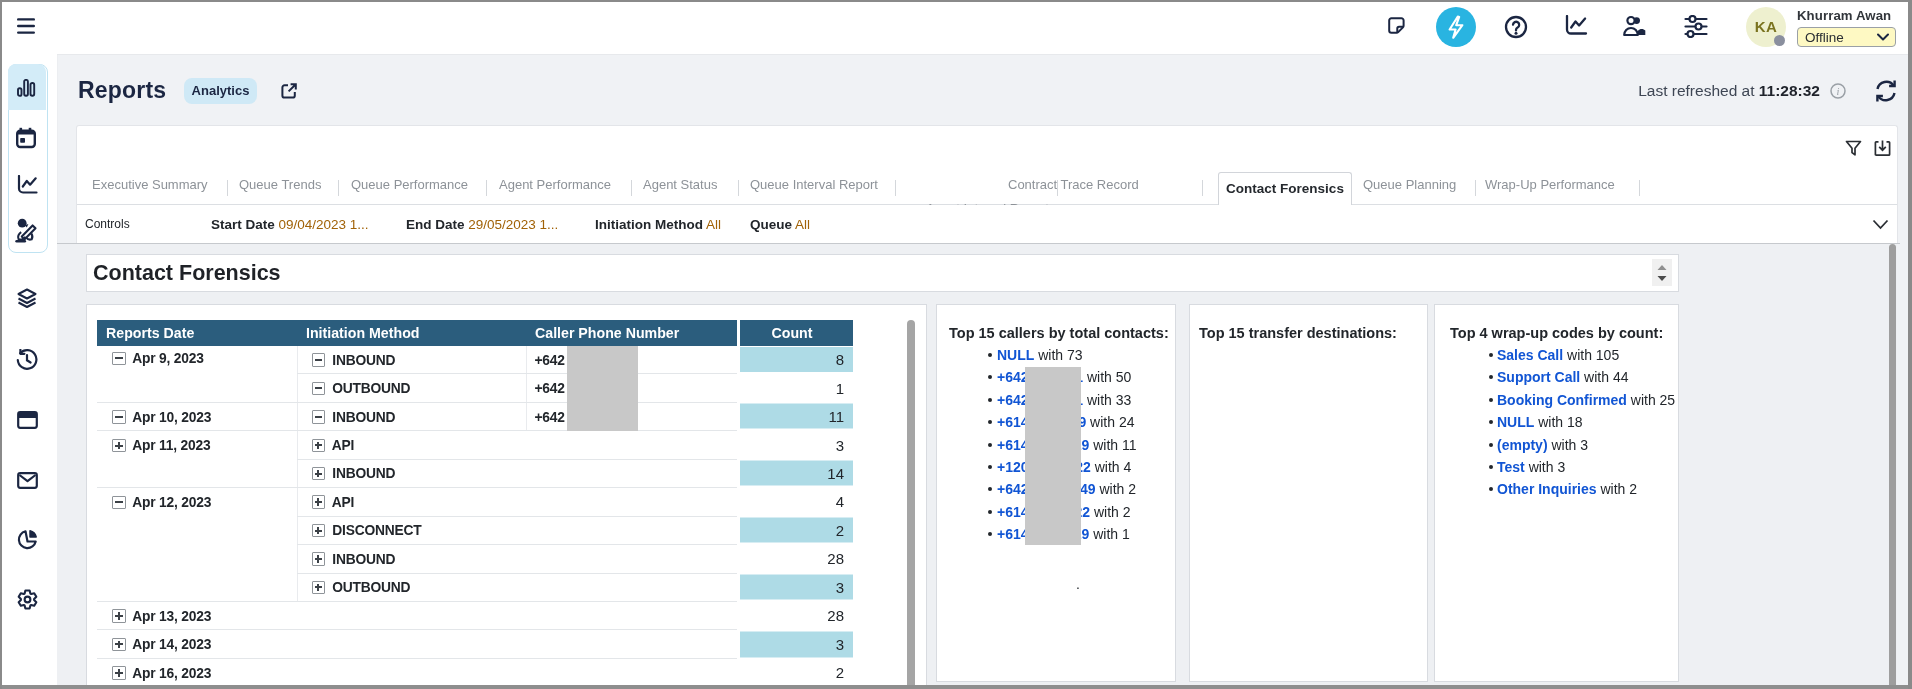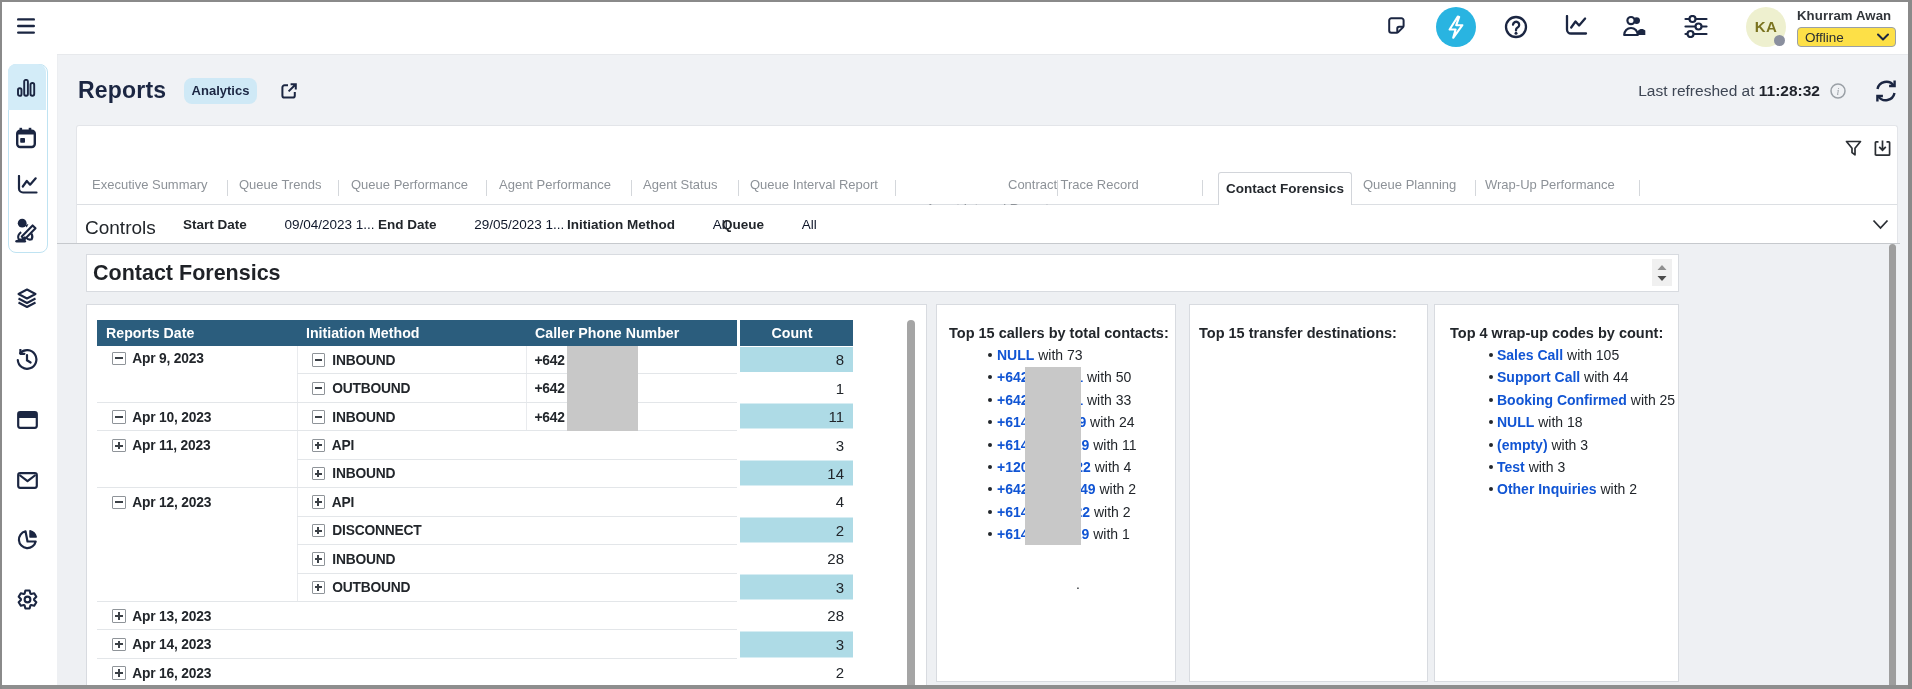--- a/index.html
+++ b/index.html
@@ -25,22 +25,22 @@
 #card{left:76px;top:125px;width:1822px;height:119px;background:#fff;border:1px solid #e3e5e9;border-bottom:0;border-radius:3px 3px 0 0;box-sizing:border-box;}
 
 .tab{position:absolute;top:177px;font-size:13px;color:#8d9298;white-space:nowrap;}
 .tabsep{position:absolute;top:180px;width:1px;height:16px;background:#d4d7db;}
 #tabline{left:77px;top:204px;width:1820px;height:1px;background:#dcdfe3;}
 #activetab{left:1218px;top:172px;width:134px;height:33px;background:#fff;border:1px solid #d2d5da;border-bottom:0;border-radius:3px 3px 0 0;box-sizing:border-box;font-size:13.5px;font-weight:bold;color:#25292e;text-align:center;line-height:31px;z-index:3;}
 
 #controls{left:77px;top:205px;width:1820px;height:38px;background:#fff;}
 #controlsline{left:57px;top:243px;width:1843px;height:1px;background:#c6c9cd;}
 .ctl{position:absolute;top:217px;font-size:13.5px;white-space:nowrap;}
-.ctl b{color:#22262b;}
-.ctl span{color:#0f172a;margin-left:34px;}
+.ctl b{color:#22262b;margin-left:28px;}
+.ctl span{color:#a16207;}
 
 #sheet{left:57px;top:244px;width:1840px;height:441px;background:#eef0f3;}
 #titleband{left:86px;top:254px;width:1593px;height:38px;background:#fff;border:1px solid #d8dbe0;box-sizing:border-box;}
 #titletext{left:93px;top:261px;font-size:21.5px;font-weight:bold;color:#1f2227;}
 .panel{position:absolute;background:#fff;border:1px solid #d8dbe0;box-sizing:border-box;}
 #tablecard{left:86px;top:304px;width:841px;height:385px;}
 #panel2{left:936px;top:304px;width:240px;height:378px;}
 #panel3{left:1189px;top:304px;width:239px;height:378px;}
 #panel4{left:1434px;top:304px;width:245px;height:378px;}
 .ptitle{position:absolute;font-size:14.5px;font-weight:bold;color:#22262b;}
@@ -98,21 +98,21 @@
   <div class="tabsep" style="left:486px;"></div>
   <div class="tabsep" style="left:631px;"></div>
   <div class="tabsep" style="left:738px;"></div>
   <div class="tabsep" style="left:895px;"></div>
   <div class="tabsep" style="left:1057px;"></div>
   <div class="tabsep" style="left:1202px;"></div>
   <div class="tabsep" style="left:1475px;"></div>
   <div class="tabsep" style="left:1639px;"></div>
 
   <div class="abs" id="controls"></div>
-  <span class="ctl" style="left:85px;color:#22262b;font-size:19px;">Controls</span>
+  <span class="ctl" style="left:85px;color:#22262b;font-size:12px;">Controls</span>
   <span class="ctl" style="left:183px;"><b>Start Date</b> <span>09/04/2023 1...</span></span>
   <span class="ctl" style="left:378px;"><b>End Date</b> <span>29/05/2023 1...</span></span>
   <span class="ctl" style="left:567px;"><b>Initiation Method</b> <span>All</span></span>
   <span class="ctl" style="left:722px;"><b>Queue</b> <span>All</span></span>
   <div class="abs" id="controlsline"></div>
 
   <div class="abs" id="sheet"></div>
   <div class="abs" id="titleband"></div>
   <div class="abs" id="titletext">Contact Forensics</div>
   <div class="panel" id="tablecard"></div>
@@ -299,21 +299,21 @@
         <circle cx="14.5" cy="11.5" r="3"></circle>
       <line x1="1.5" y1="19" x2="22.5" y2="19"></line>
         <circle cx="6.5" cy="19" r="3"></circle>
     </g>
   </svg>
 
   <div class="abs" style="left:1746px;top:7px;width:40px;height:40px;border-radius:50%;background:#eef0cf;"></div>
   <div class="abs" style="left:1746px;top:7px;width:40px;height:40px;border-radius:50%;text-align:center;line-height:40px;font-size:15px;font-weight:bold;color:#7a731f;letter-spacing:.5px;">KA</div>
   <div class="abs" style="left:1774px;top:35px;width:11px;height:11px;border-radius:50%;background:#8a8f9e;"></div>
   <div class="abs" style="left:1797px;top:7.5px;font-size:13.2px;font-weight:bold;color:#32363b;letter-spacing:.1px;">Khurram Awan</div>
-  <div class="abs" style="left:1797px;top:27px;width:99px;height:20px;border:1px solid #9aa0a6;border-radius:4px;box-sizing:border-box;background:#fde047;">
+  <div class="abs" style="left:1797px;top:27px;width:99px;height:20px;border:1px solid #9aa0a6;border-radius:4px;box-sizing:border-box;background:#fef9c3;">
     <span style="position:absolute;left:7px;top:2px;font-size:13.5px;color:#2a2e33;">Offline</span>
     <svg style="position:absolute;right:6px;top:5px;" width="12" height="9" viewBox="0 0 12 9">
         <path d="M1 1.5 l5 5 5-5" fill="none" stroke="#1b2642" stroke-width="2" stroke-linecap="round" stroke-linejoin="round"></path>
       </svg>
   </div>
 
   <svg class="abs" style="left:280px;top:82px;" width="18" height="18" viewBox="0 0 18 18">
     <path d="M8 3.2 H4.6 A2.2 2.2 0 0 0 2.4 5.4 v8 a2.2 2.2 0 0 0 2.2 2.2 h8 a2.2 2.2 0 0 0 2.2-2.2 V10" fill="none" stroke="#1b2642" stroke-width="2"></path>
     <path d="M10.6 2.2 h5.2 v5.2 M15.3 2.7 L8.6 9.4" fill="none" stroke="#1b2642" stroke-width="2"></path>
   </svg>

